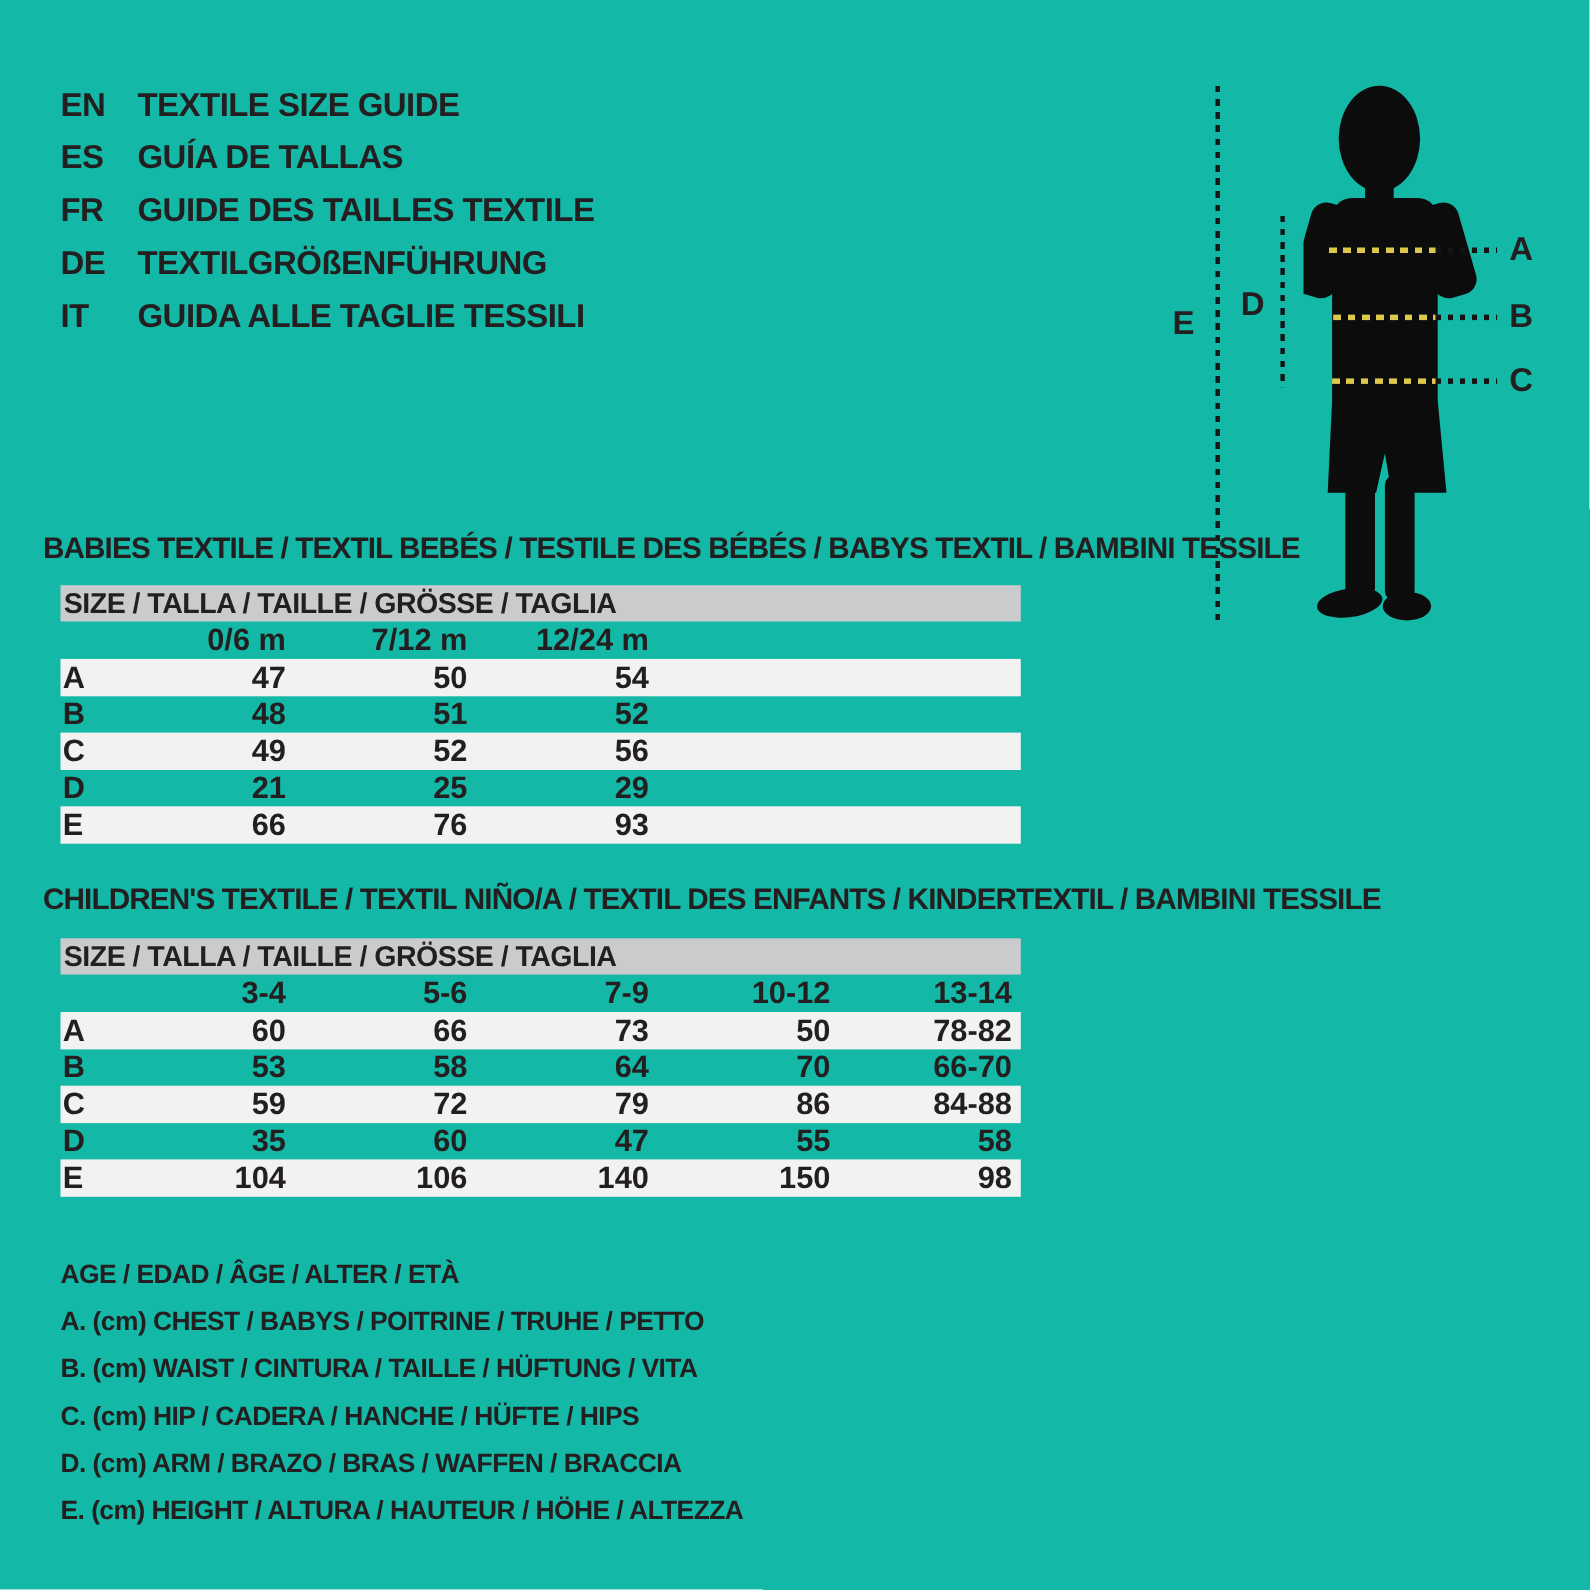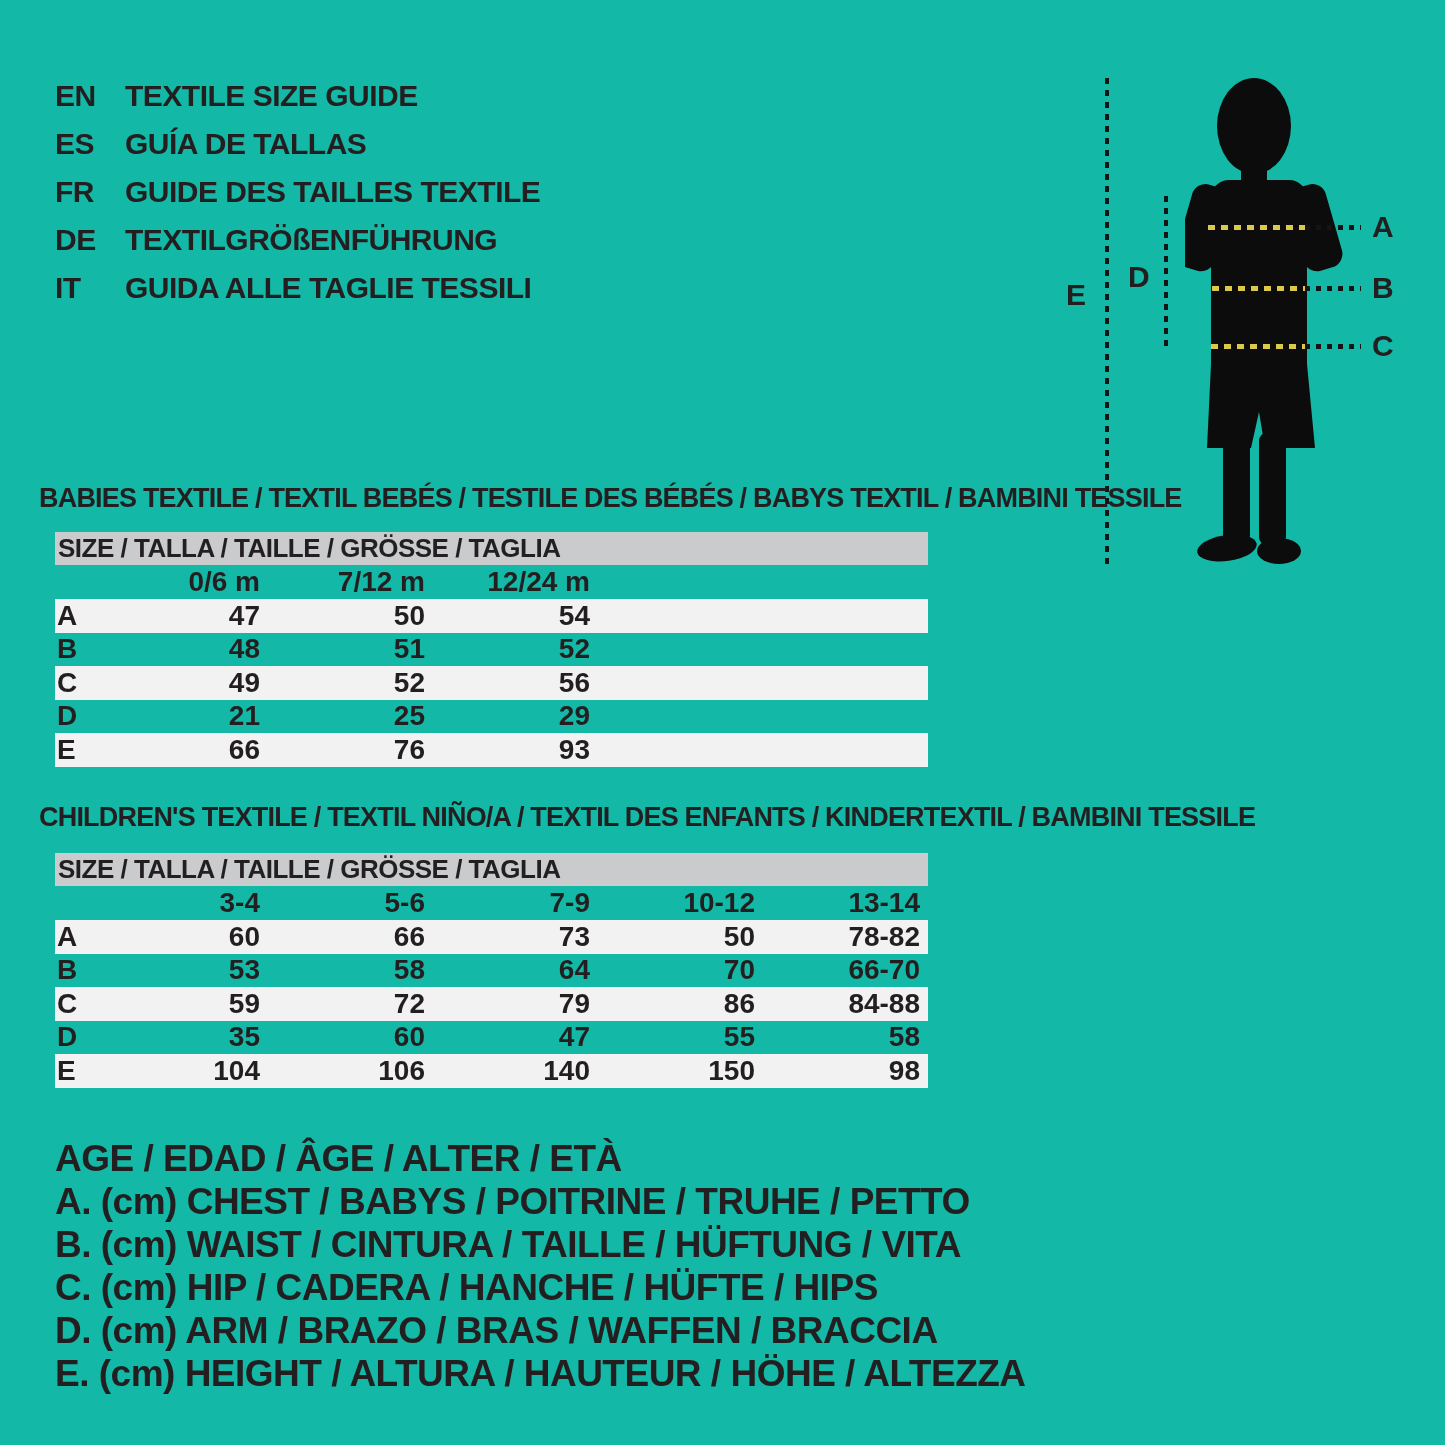--- a/index.html
+++ b/index.html
@@ -22,21 +22,21 @@
   #babies-table{top:532px;}
   #children-table{top:853px;}
   .t-header{height:33px;line-height:33px;background:#cacbcd;font-size:26px;padding-left:3px;letter-spacing:-0.5px;}
   .t-colrow{display:flex;height:34px;align-items:center;font-size:28px;}
   .t-body div.t-row:nth-of-type(odd){background:#f2f2f2;}
   .t-row{display:flex;height:33.5px;align-items:center;font-size:28px;}
   .t-label{width:38px;padding-left:2px;flex:none;}
   .t-cell{width:165px;flex:none;text-align:right;}
   
   .legend{position:absolute;left:55px;top:1137px;}
-  .legend-line{height:43px;line-height:43px;font-size:37px;letter-spacing:-0.5px;white-space:nowrap;}
+  .legend-line{height:43px;line-height:43px;font-size:24px;letter-spacing:-0.5px;white-space:nowrap;}
   
   .vdots{position:absolute;width:4px;background:repeating-linear-gradient(to bottom,#151515 0 6px,transparent 6px 12px);}
   #e-line{left:1105px;top:78px;height:492px;}
   #d-line{left:1164px;top:196px;height:156px;}
   .fig-label{position:absolute;font-size:30px;letter-spacing:-0.5px;}
   #e-label{left:1066px;top:278px;}
   #d-label{left:1128px;top:260px;}
   #a-label{left:1372px;top:210px;}
   #b-label{left:1372px;top:271px;}
   #c-label{left:1372px;top:329px;}

